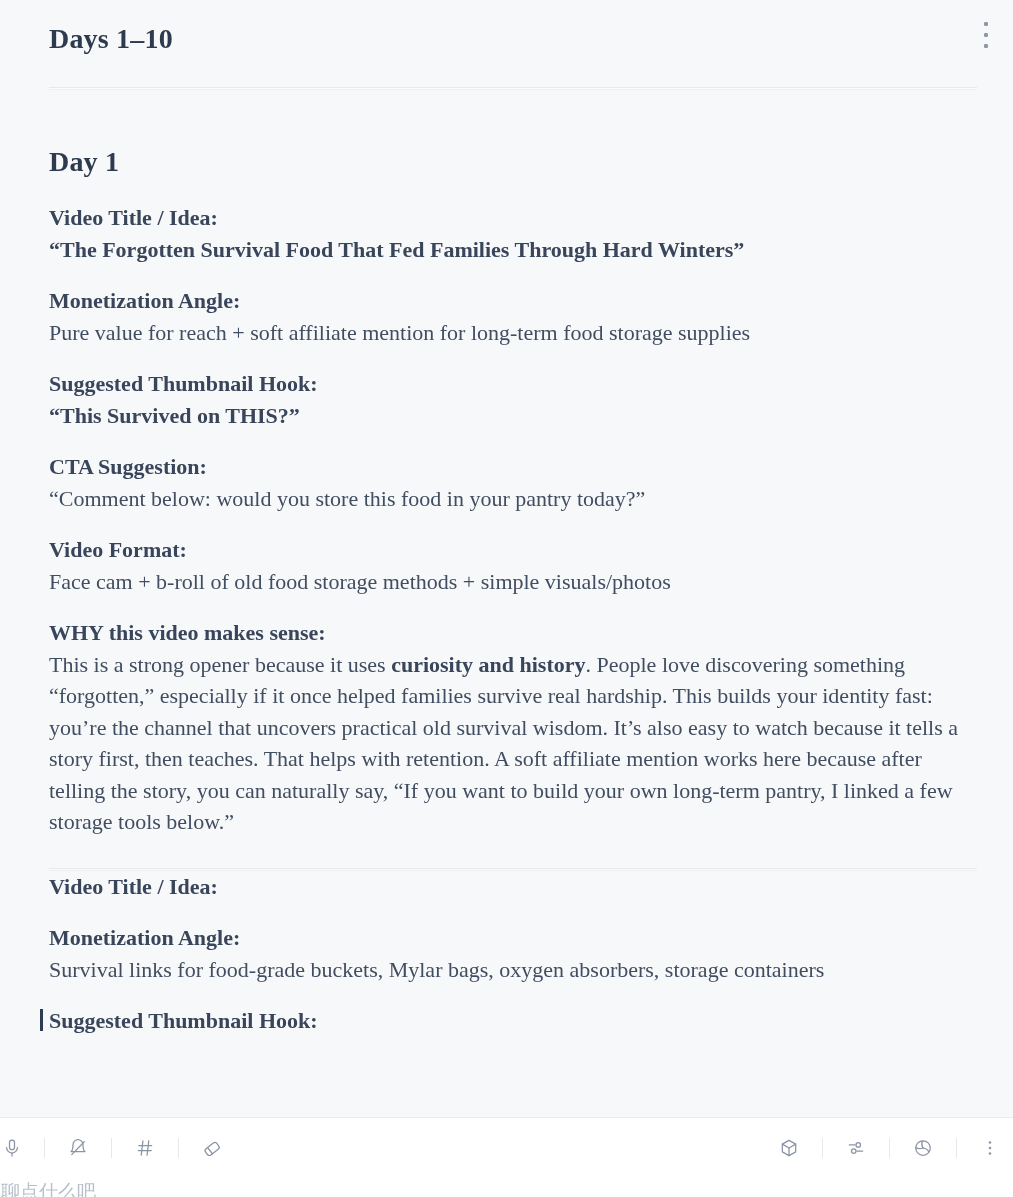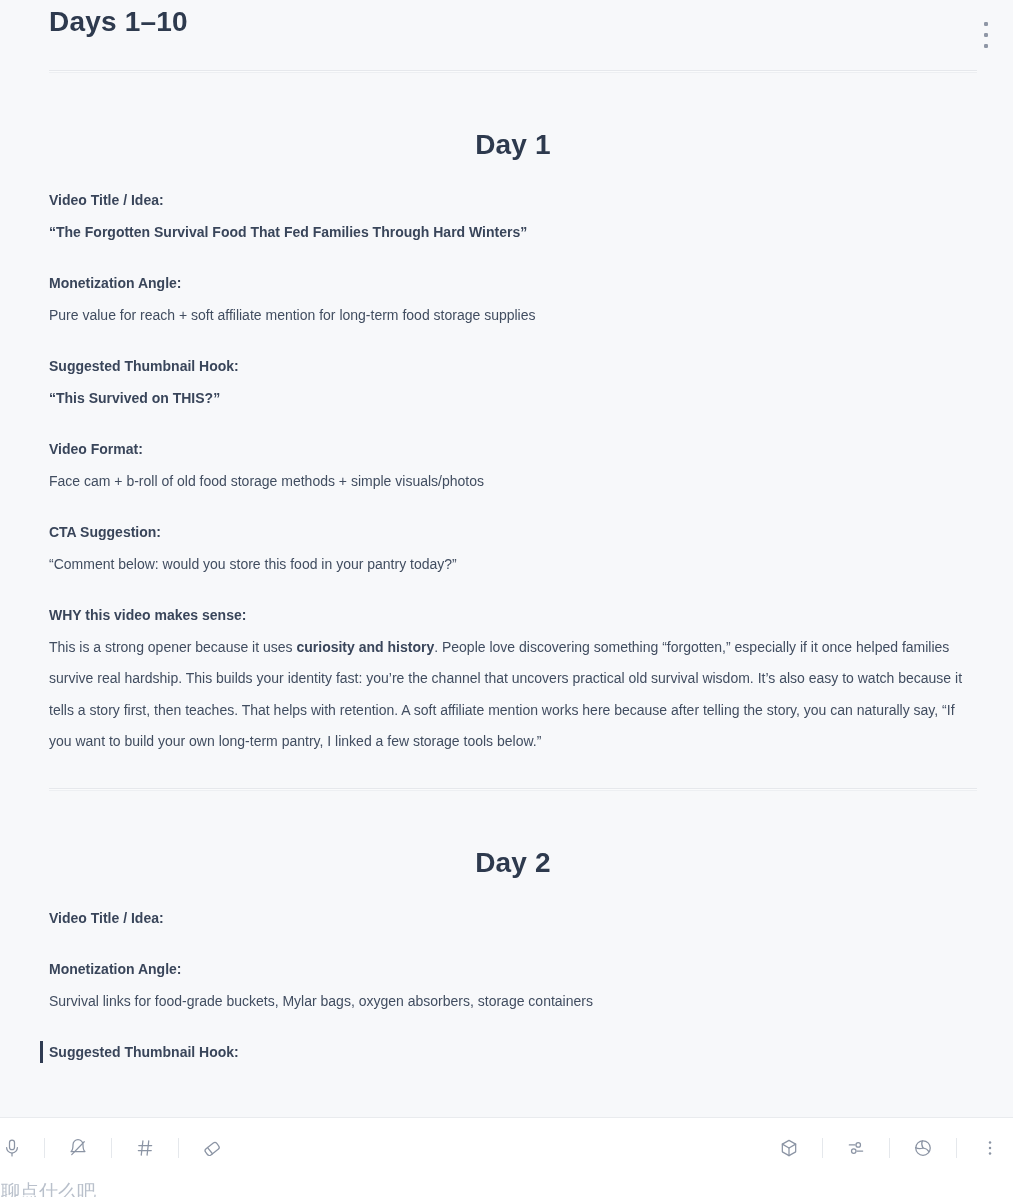--- a/index.html
+++ b/index.html
@@ -6,42 +6,43 @@
   html, body { width: 1013px; height: 1197px; overflow: hidden; }
   body {
     position: relative;
     background: #f7f8fa;
     font-family: "Liberation Sans", "DejaVu Sans", sans-serif;
     color: #414d60;
   }
   .content {
     position: absolute;
     inset: 0;
-    padding: 4px 36px 0 49px;
+    padding: 21px 36px 0 49px;
     overflow: hidden;
+    font-family: Liberation Serif, serif;
   }
   h1, h2 {
     font-size: 28px;
     line-height: 36px;
     font-weight: 700;
     color: #2e3a4e;
     letter-spacing: 0.2px;
   }
   h1 { margin: 0; }
   hr.divider {
     border: none;
     height: 3px;
     border-top: 1px solid #e6e8ec;
     border-bottom: 1px solid #edeff2;
     background: #fafbfc;
     margin: 30px 0 0 0;
   }
-  h2 { margin: 54px 0 22px 0; text-align: center; }
+  h2 { margin: 54px 0 22px 0; }
   p.block {
-    font-size: 14px;
+    font-size: 22px;
     line-height: 31.5px;
     margin: 0 0 20px 0;
     color: #414d60;
   }
   p.block strong, .lbl { font-weight: 700; color: #39455a; }
   .bold-val { font-weight: 700; color: #39455a; text-align: center; }
   .clipped-line { position: relative; }
   .caret {
     position: absolute;
     left: -9px;
@@ -124,29 +125,28 @@
   <hr class="divider">
 
   <h2>Day 1</h2>
 
   <p class="block"><strong>Video Title / Idea:</strong><br><span class="bold-val">“The Forgotten Survival Food That Fed Families Through Hard Winters”</span></p>
 
   <p class="block"><strong>Monetization Angle:</strong><br><span>Pure value for reach + soft affiliate mention for long-term food storage supplies</span></p>
 
   <p class="block"><strong>Suggested Thumbnail Hook:</strong><br><span class="bold-val">“This Survived on THIS?”</span></p>
 
+  <p class="block"><strong>CTA Suggestion:</strong><br><span>“Comment below: would you store this food in your pantry today?”</span></p>
+
   <p class="block"><strong>Video Format:</strong><br><span>Face cam + b-roll of old food storage methods + simple visuals/photos</span></p>
 
-  <p class="block"><strong>CTA Suggestion:</strong><br><span>“Comment below: would you store this food in your pantry today?”</span></p>
-
   <p class="block"><strong>WHY this video makes sense:</strong><br><span>This is a strong opener because it uses </span><strong>curiosity and history</strong><span>. People love discovering something “forgotten,” especially if it once helped families survive real hardship. This builds your identity fast: you’re the channel that uncovers practical old survival wisdom. It’s also easy to watch because it tells a story first, then teaches. That helps with retention. A soft affiliate mention works here because after telling the story, you can naturally say, “If you want to build your own long-term pantry, I linked a few storage tools below.”</span></p>
 
   <hr class="divider">
 
-  <h2>Day 2</h2>
 
   <p class="block"><strong>Video Title / Idea:</strong><br></p>
 
   <p class="block"><strong>Monetization Angle:</strong><br><span>Survival links for food-grade buckets, Mylar bags, oxygen absorbers, storage containers</span></p>
 
   <p class="block clipped-line"><span class="caret"></span><strong>Suggested Thumbnail Hook:</strong></p>
 
 </div>
 
 <div class="kebab-top">

